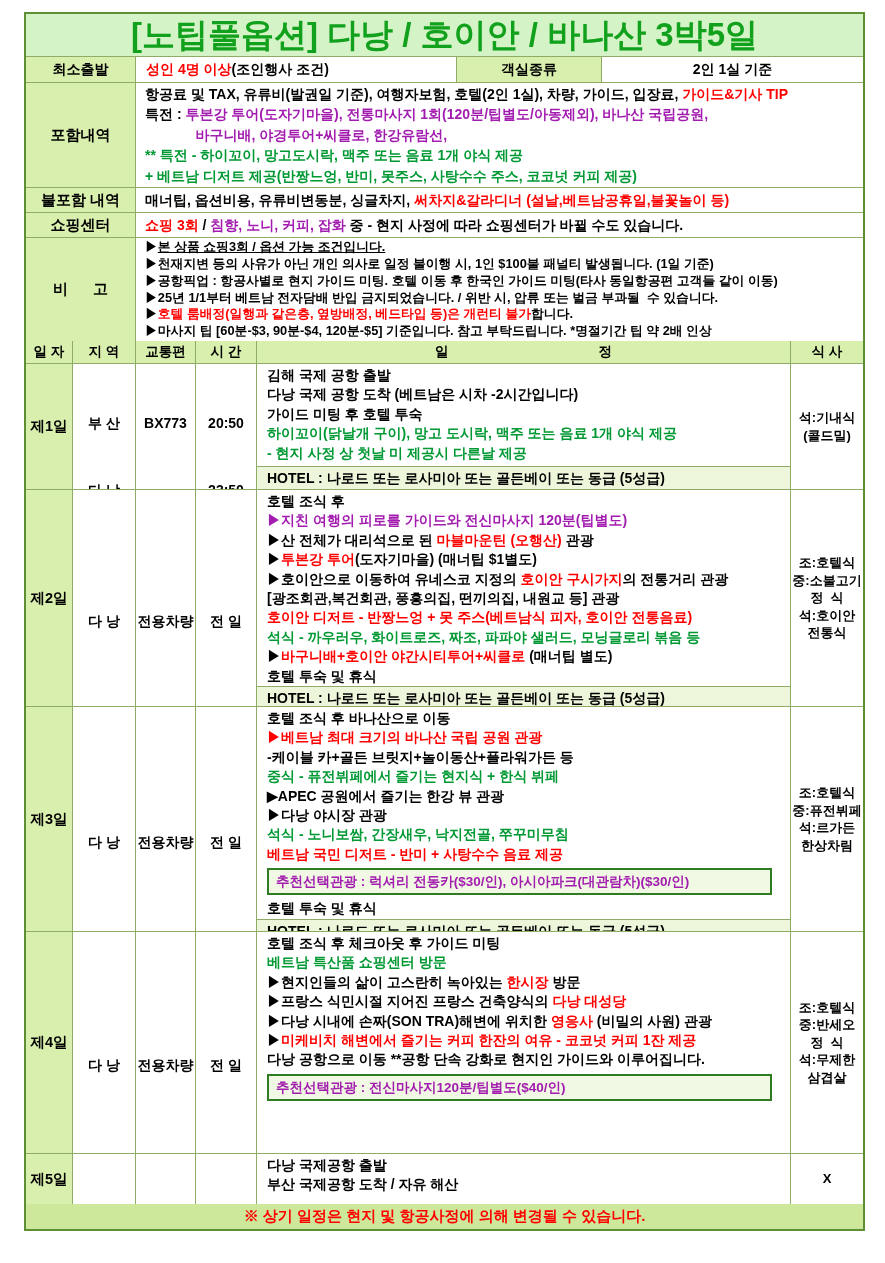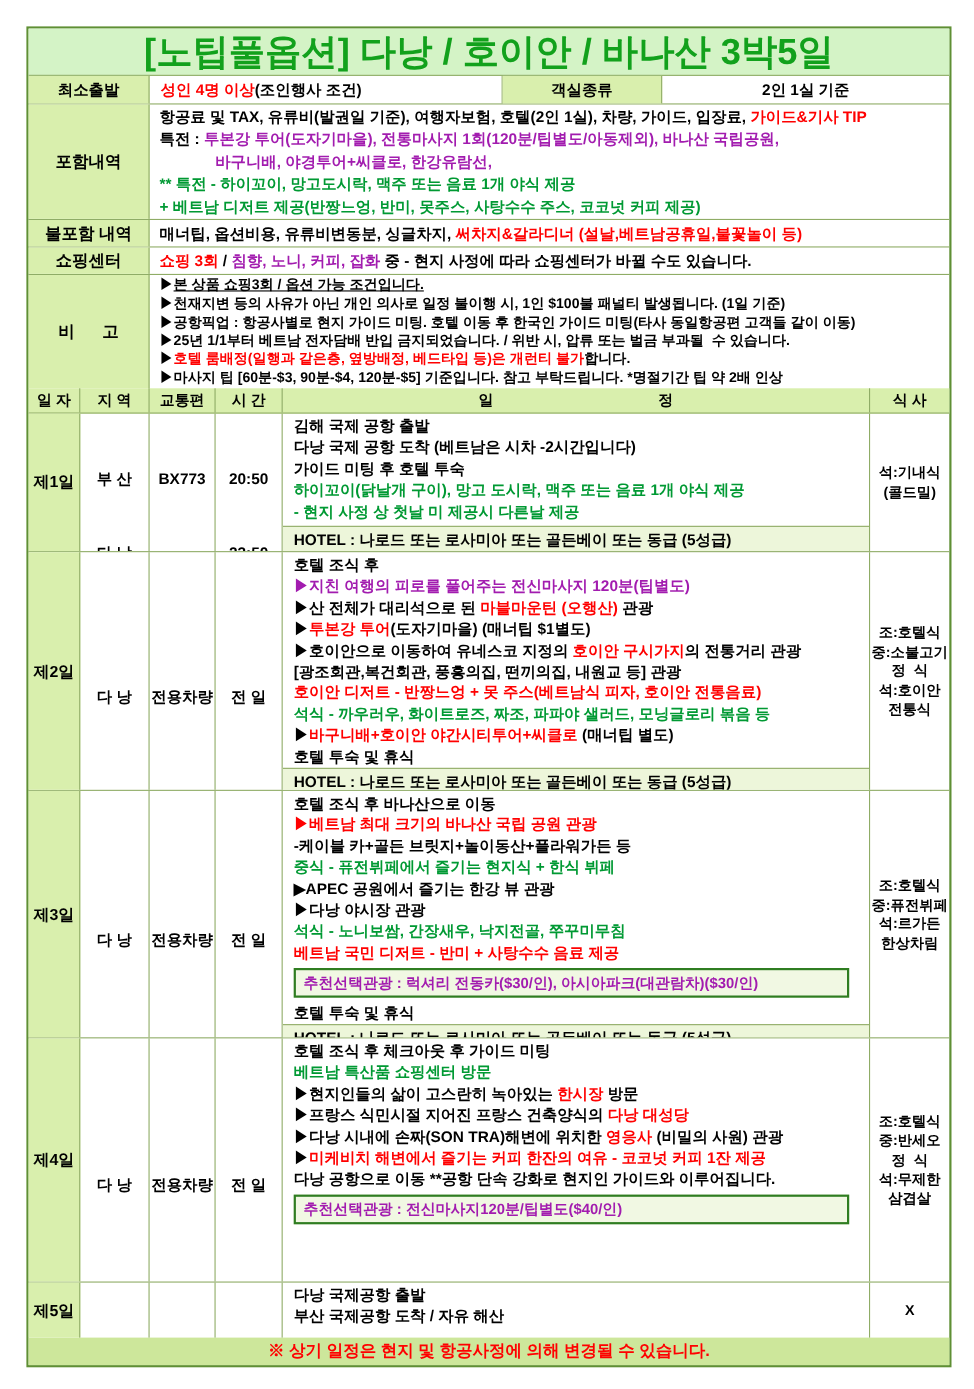--- a/index.html
+++ b/index.html
@@ -1,17 +1,17 @@
 <!DOCTYPE html>
 <html><head>
 <meta charset="utf-8">
 <style>
   html,body{margin:0;padding:0;background:#ffffff;}
   body{width:885px;height:1263px;position:relative;font-family:"Liberation Sans",sans-serif;font-weight:bold;color:#000;}
-  .doc{position:absolute;left:24px;top:24px;width:837px;border:2px solid #5f8f34;background:#fff;}
+  .doc{position:absolute;left:24px;top:12px;width:837px;border:2px solid #5f8f34;background:#fff;}
   .row{border-bottom:1px solid #8fac66;box-sizing:border-box;}
   .row:last-child{border-bottom:none;}
   .cell{border-right:1px solid #8fac66;box-sizing:border-box;overflow:hidden;}
   .cell:last-child{border-right:none;}
   .lg{background:#d9efad;}
   
   .title-row{height:43px;background:#d4f3c6;display:flex;align-items:center;justify-content:center;}
   .title-row span{color:#12a11c;font-size:33px;letter-spacing:0px;white-space:pre;}
   
   .mindep{height:26px;display:grid;grid-template-columns:110px 321px 145px 1fr;font-size:14px;}
@@ -135,21 +135,21 @@
         </div>
         <div class="cell meals-cell"><div class="ml">석:기내식</div><div class="ml">(콜드밀)</div></div>
       </div>
       <div class="row day-row d2 mid">
         <div class="cell day-cell">제2일</div>
         <div class="cell cc"><div class="ln">다 낭</div></div>
         <div class="cell cc"><div class="ln">전용차량</div></div>
         <div class="cell cc"><div class="ln">전 일</div></div>
         <div class="cell it-cell">
           <div class="it-line"><span class="c-k">호텔 조식 후</span></div>
-          <div class="it-line"><span class="c-b">▶</span><span class="c-b">지친 여행의 피로를 풀어주는 전신마사지 120분(팁별도)</span></div>
+          <div class="it-line"><span class="c-b">▶</span><span class="c-b">지친 여행의 피로를 가이드와 전신마사지 120분(팁별도)</span></div>
           <div class="it-line"><span class="c-k">▶산 전체가 대리석으로 된 </span><span class="c-r">마블마운틴 (오행산)</span><span class="c-k"> 관광</span></div>
           <div class="it-line"><span class="c-k">▶</span><span class="c-r">투본강 투어</span><span class="c-k">(도자기마을) (매너팁 $1별도)</span></div>
           <div class="it-line"><span class="c-k">▶호이안으로 이동하여 유네스코 지정의 </span><span class="c-r">호이안 구시가지</span><span class="c-k">의 전통거리 관광</span></div>
           <div class="it-line"><span class="c-k">[광조회관,복건회관, 풍흥의집, 떤끼의집, 내원교 등] 관광</span></div>
           <div class="it-line"><span class="c-r">호이안 디저트 - 반짱느엉 + 못 주스(베트남식 피자, 호이안 전통음료)</span></div>
           <div class="it-line"><span class="c-g">석식 - 까우러우, 화이트로즈, 짜조, 파파야 샐러드, 모닝글로리 볶음 등</span></div>
           <div class="it-line"><span class="c-k">▶</span><span class="c-r">바구니배+호이안 야간시티투어+씨클로</span><span class="c-k"> (매너팁 별도)</span></div>
           <div class="it-line"><span class="c-k">호텔 투숙 및 휴식</span></div>
           <div class="hotel-band">HOTEL : 나로드 또는 로사미아 또는 골든베이 또는 동급 (5성급)</div>
         </div>

